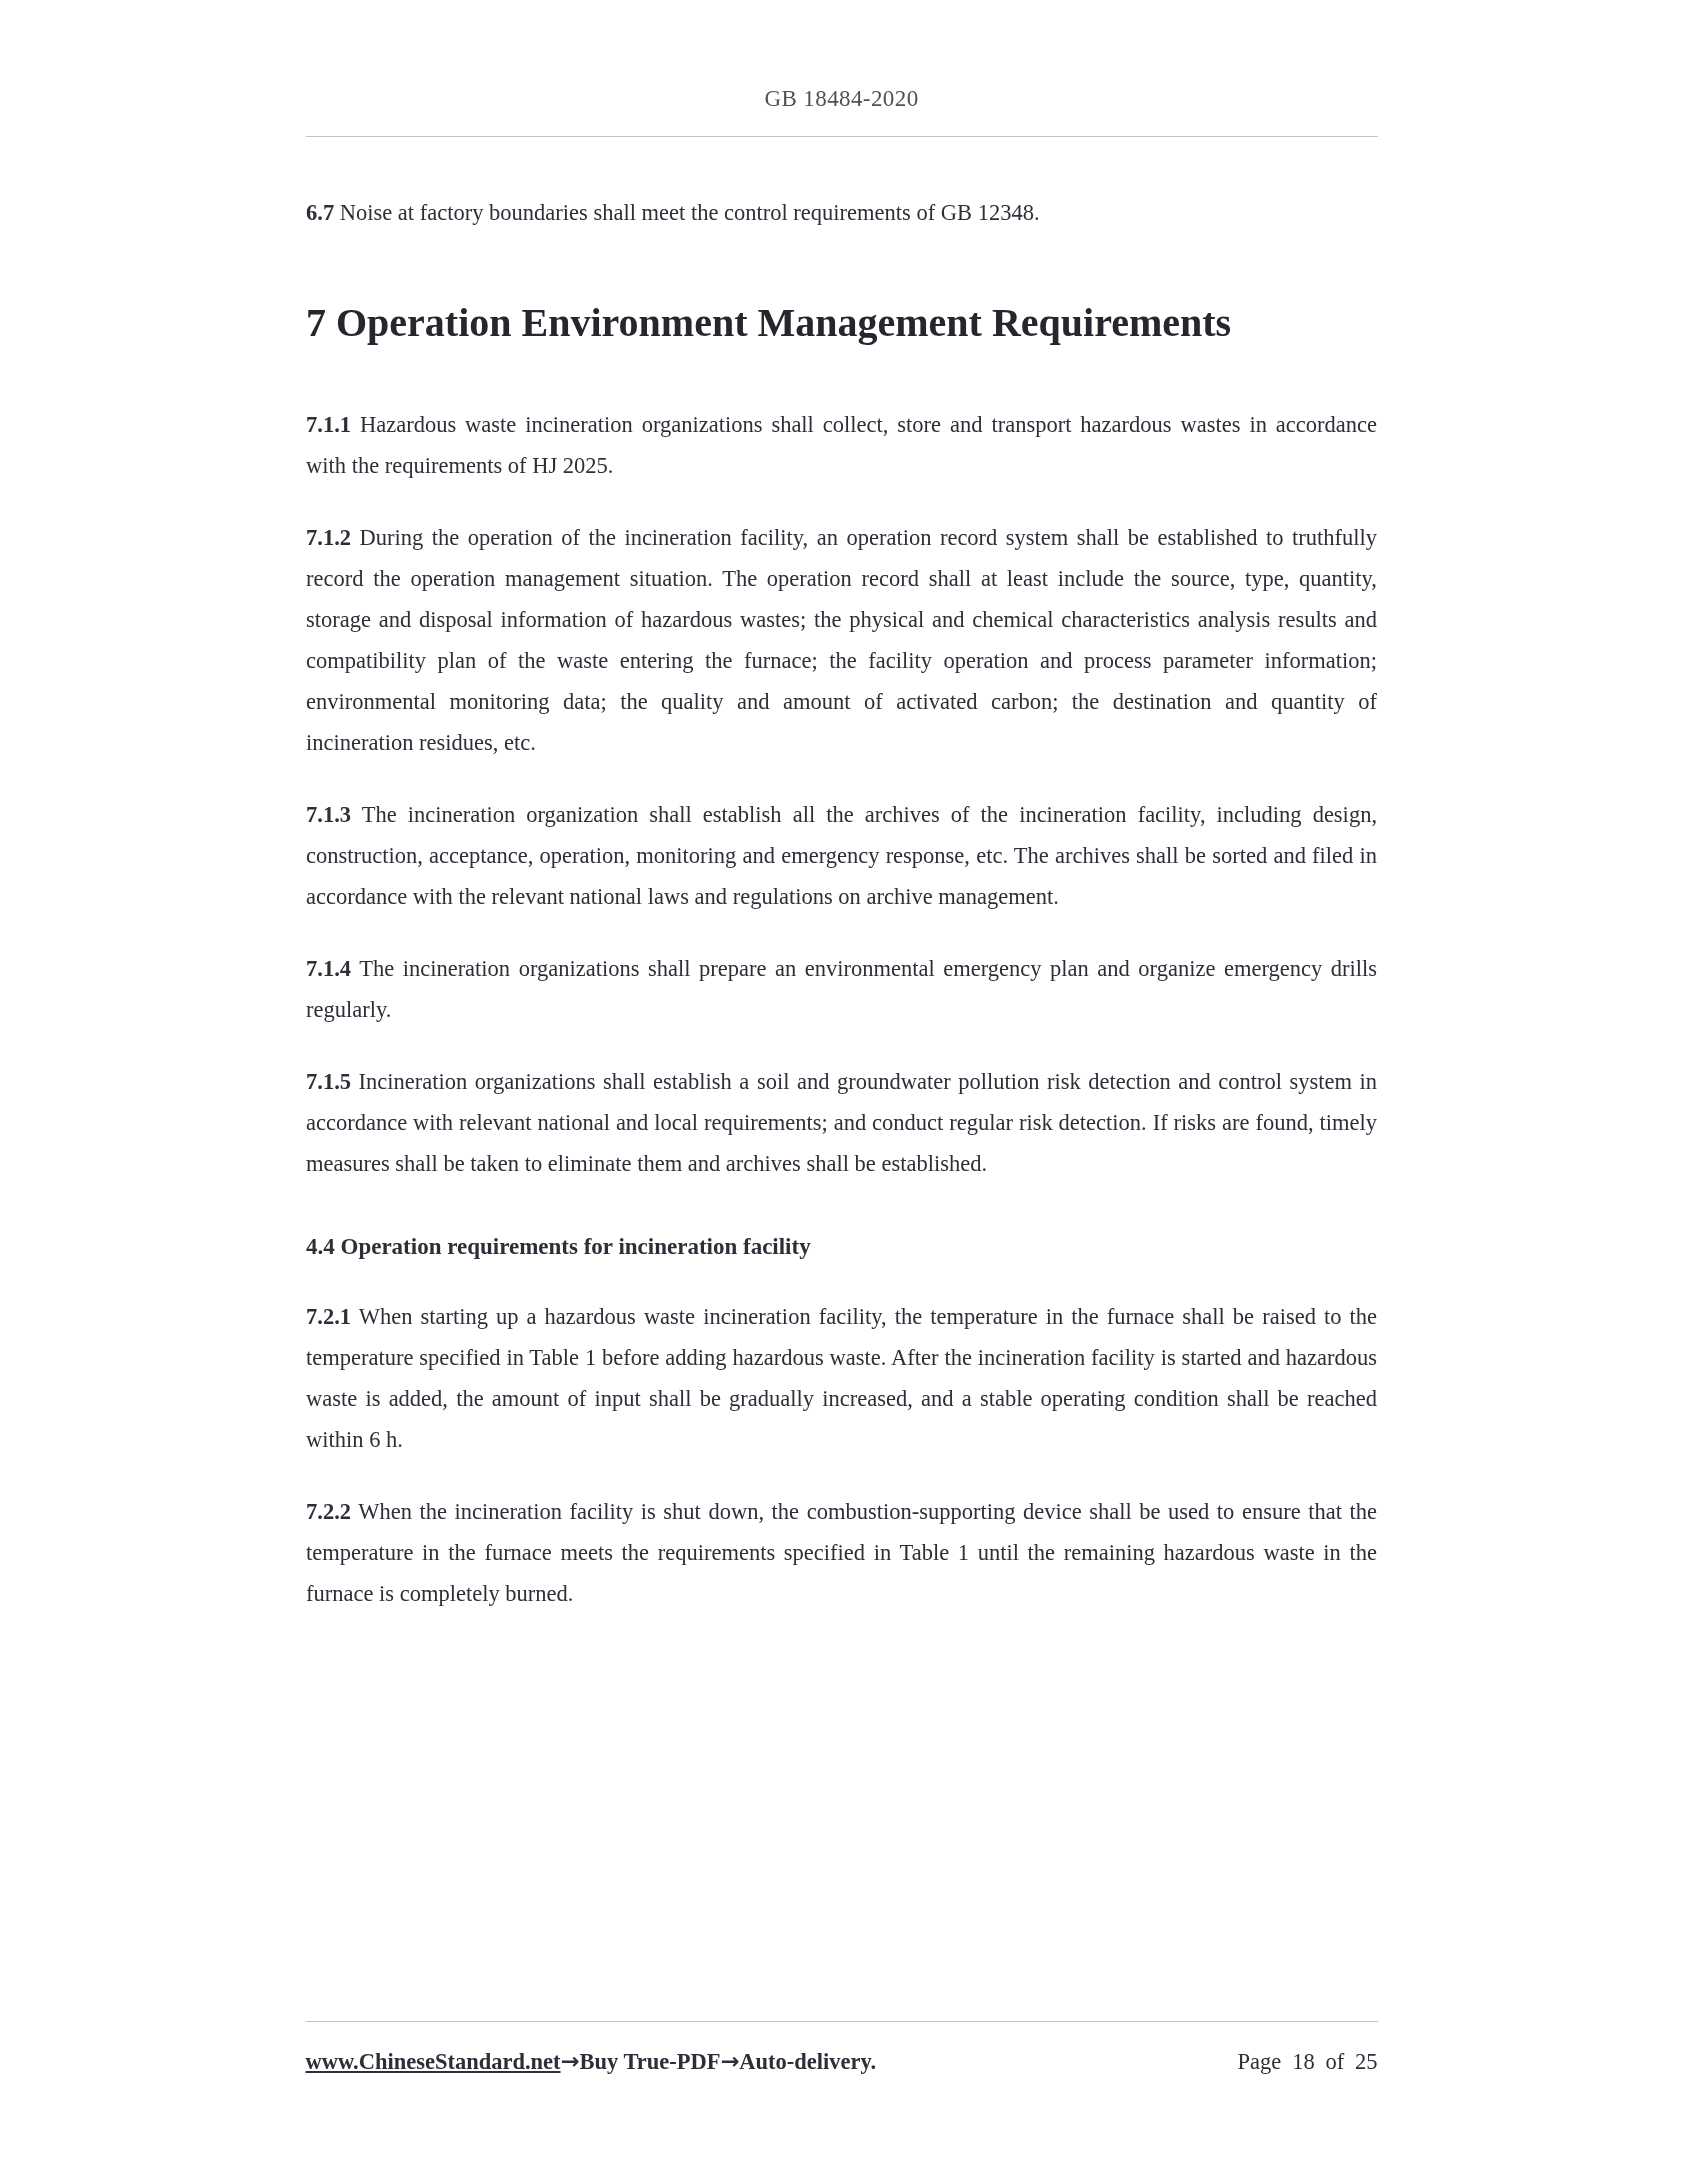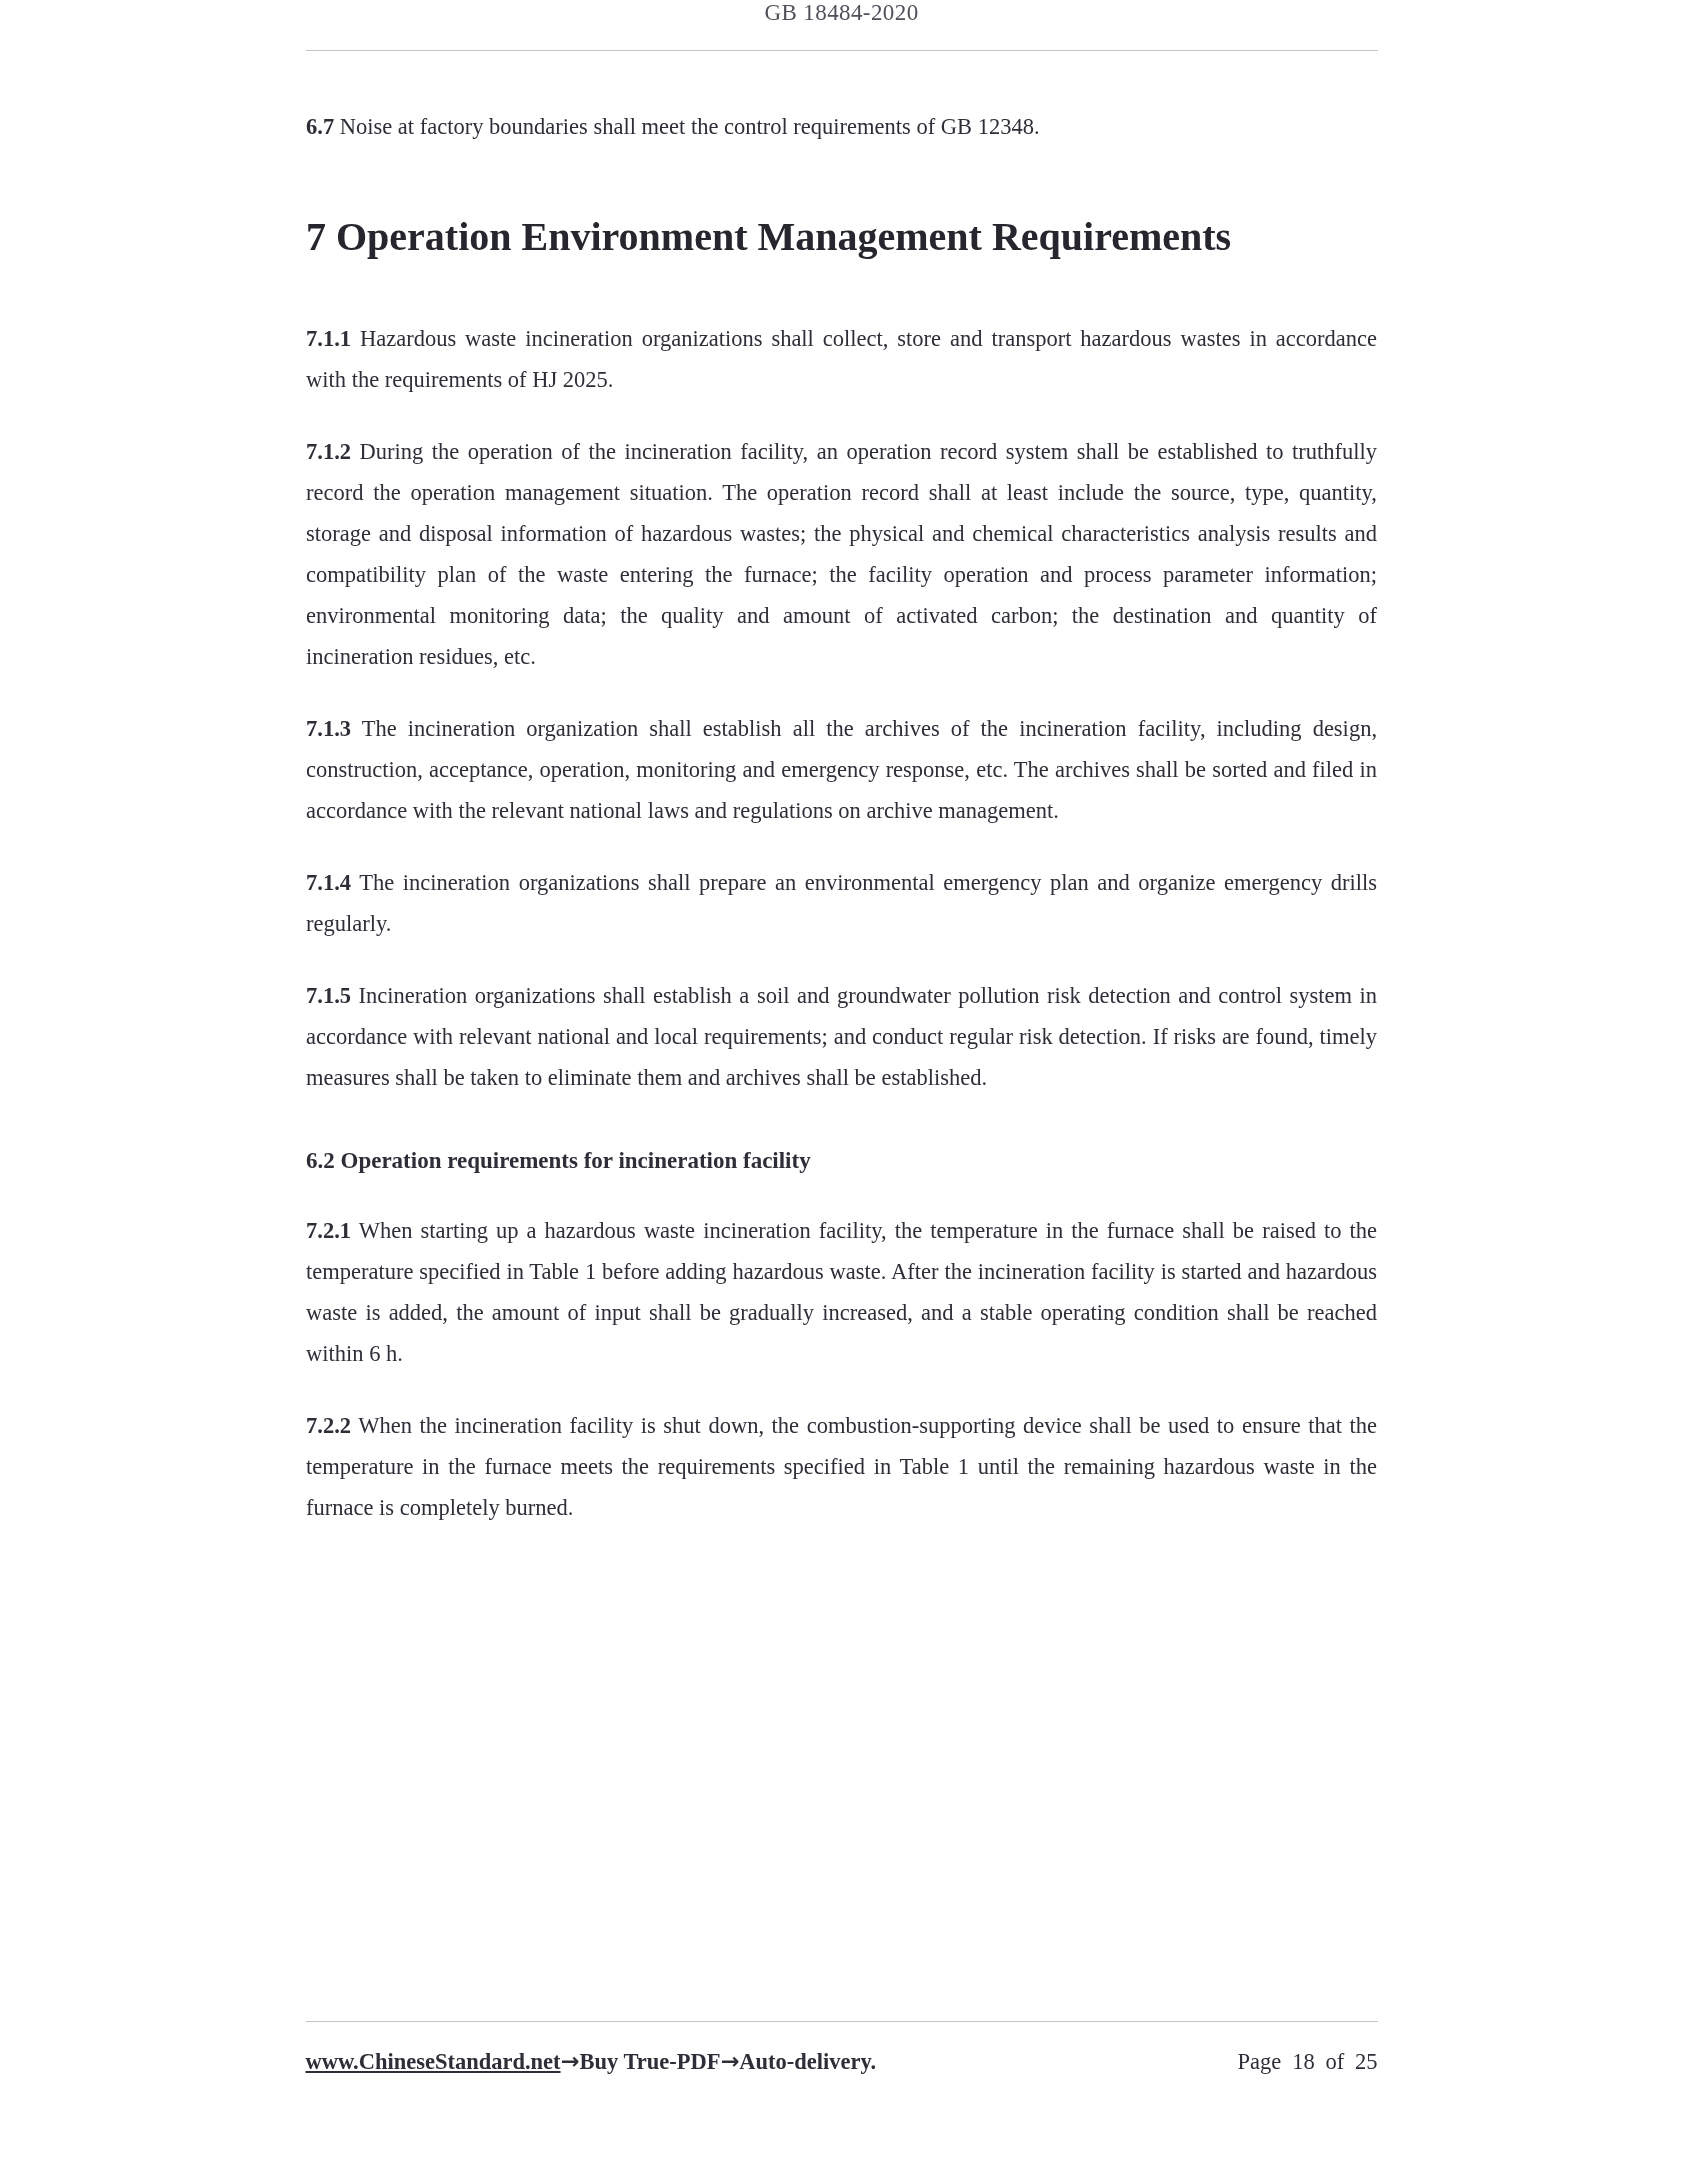--- a/index.html
+++ b/index.html
@@ -12,21 +12,21 @@
     font-family: "Liberation Serif", "DejaVu Serif", serif;
     position: relative;
     overflow: hidden;
   }
   .page {
     position: absolute;
     inset: 0;
     display: flex;
     flex-direction: column;
   }
-  .header { text-align: center; }
+  .header { padding-top: 86px; text-align: center; }
   .doc-number {
     font-size: 23px;
     color: #50505a;
     letter-spacing: 0.4px;
   }
   .header-rule {
     width: 1072px;
     margin: 24px auto 0;
     border-bottom: 1.7px solid #c2c2c2;
   }
@@ -96,21 +96,21 @@
     <p class="para"><span class="num">7.1.1</span> <span>Hazardous waste incineration organizations shall collect, store and transport hazardous wastes in accordance with the requirements of HJ 2025.</span></p>
 
     <p class="para"><span class="num">7.1.2</span> <span>During the operation of the incineration facility, an operation record system shall be established to truthfully record the operation management situation. The operation record shall at least include the source, type, quantity, storage and disposal information of hazardous wastes; the physical and chemical characteristics analysis results and compatibility plan of the waste entering the furnace; the facility operation and process parameter information; environmental monitoring data; the quality and amount of activated carbon; the destination and quantity of incineration residues, etc.</span></p>
 
     <p class="para"><span class="num">7.1.3</span> <span>The incineration organization shall establish all the archives of the incineration facility, including design, construction, acceptance, operation, monitoring and emergency response, etc. The archives shall be sorted and filed in accordance with the relevant national laws and regulations on archive management.</span></p>
 
     <p class="para"><span class="num">7.1.4</span> <span>The incineration organizations shall prepare an environmental emergency plan and organize emergency drills regularly.</span></p>
 
     <p class="para"><span class="num">7.1.5</span> <span>Incineration organizations shall establish a soil and groundwater pollution risk detection and control system in accordance with relevant national and local requirements; and conduct regular risk detection. If risks are found, timely measures shall be taken to eliminate them and archives shall be established.</span></p>
 
-    <h2 class="subsection">6.2 Operation requirements for incineration facility</h2>
+    <h2 class="subsection">4.4 Operation requirements for incineration facility</h2>
 
     <p class="para"><span class="num">7.2.1</span> <span>When starting up a hazardous waste incineration facility, the temperature in the furnace shall be raised to the temperature specified in Table 1 before adding hazardous waste. After the incineration facility is started and hazardous waste is added, the amount of input shall be gradually increased, and a stable operating condition shall be reached within 6 h.</span></p>
 
     <p class="para"><span class="num">7.2.2</span> <span>When the incineration facility is shut down, the combustion-supporting device shall be used to ensure that the temperature in the furnace meets the requirements specified in Table 1 until the remaining hazardous waste in the furnace is completely burned.</span></p>
 
   </main>
 
   <footer class="footer">
     <div class="footer-rule"></div>
     <div class="footer-row">

